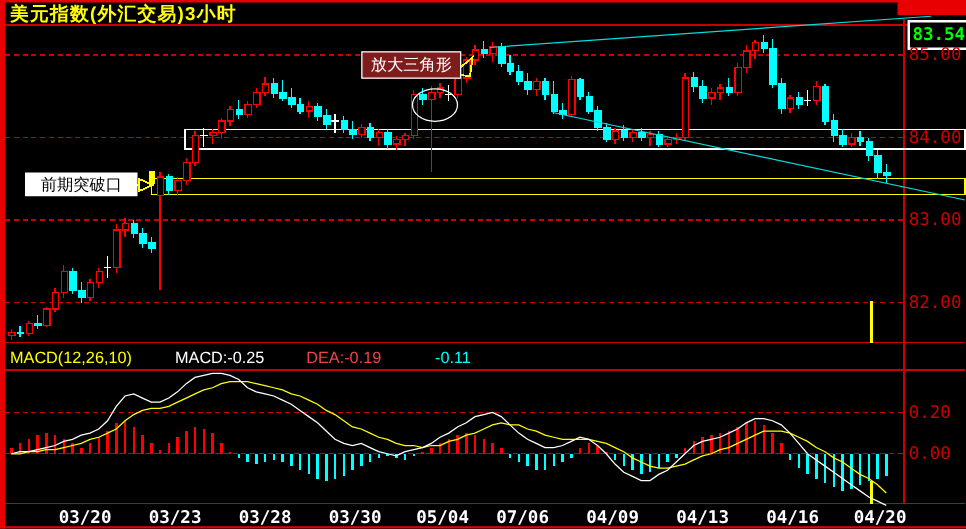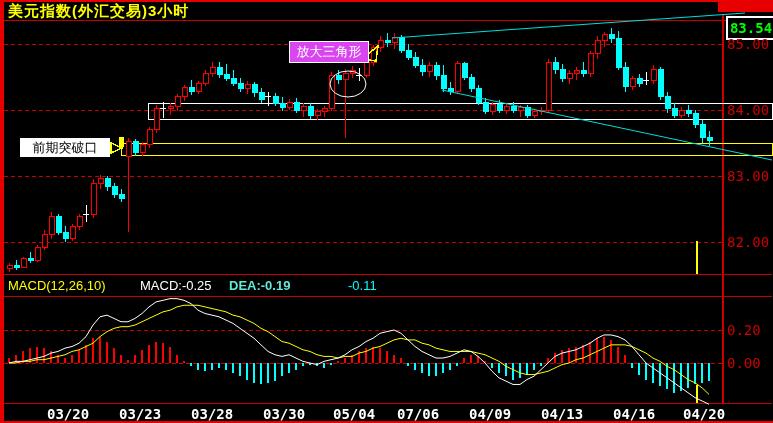--- a/index.html
+++ b/index.html
@@ -8,25 +8,25 @@
   .abs{position:absolute;}
   .title{left:8px;top:2px;color:#ffff00;font-size:15px;font-weight:bold;letter-spacing:1px;white-space:nowrap;}
   .price-label{left:727px;width:46px;color:#cc0000;font-size:14px;font-family:"DejaVu Sans Mono",monospace;}
   .macd-axis-label{left:727px;width:46px;color:#cc0000;font-size:14px;font-family:"DejaVu Sans Mono",monospace;}
   .lastprice{left:726px;top:16px;width:46px;height:20px;border:2px solid #ffffff;background:#000;
              color:#00ff00;font-size:14px;font-weight:bold;font-family:"DejaVu Sans Mono",monospace;
              text-align:center;line-height:20px;}
   .macd-header span{position:absolute;top:278px;font-size:13px;white-space:nowrap;}
   .h-macd{left:8px;color:#ffff00;}
   .h-diff{left:140px;color:#ffffff;}
-  .h-dea{left:229px;color:#5eead4;font-weight:bold;}
+  .h-dea{left:245px;color:#ef4444;}
   .h-bar{left:348px;color:#00ffff;}
   .date-label{top:406px;width:46px;text-align:left;color:#ffffff;font-size:14px;font-weight:bold;
               font-family:"DejaVu Sans Mono",monospace;}
-  .anno-triangle{left:289px;top:41px;width:78px;height:20px;border:1px solid #ffffff;background:#d946ef;
+  .anno-triangle{left:289px;top:41px;width:78px;height:20px;border:1px solid #ffffff;background:#7f1d1d;
                  color:#ffffff;font-size:13px;text-align:center;line-height:20px;white-space:nowrap;}
   .anno-breakout{left:20px;top:138px;width:90px;height:19px;background:#ffffff;color:#000;
                  font-size:13px;text-align:center;line-height:19px;white-space:nowrap;}
   .b-left{left:0;top:0;width:4px;height:423px;background:#e80000;}
   .b-top{left:0;top:0;width:773px;height:2px;background:#e80000;}
   .b-bottom{left:0;top:421px;width:773px;height:2px;background:#e80000;}
   .b-tr{left:718px;top:0;width:55px;height:12px;background:#e80000;}
   svg{position:absolute;left:0;top:0;}
 </style>
 </head>

